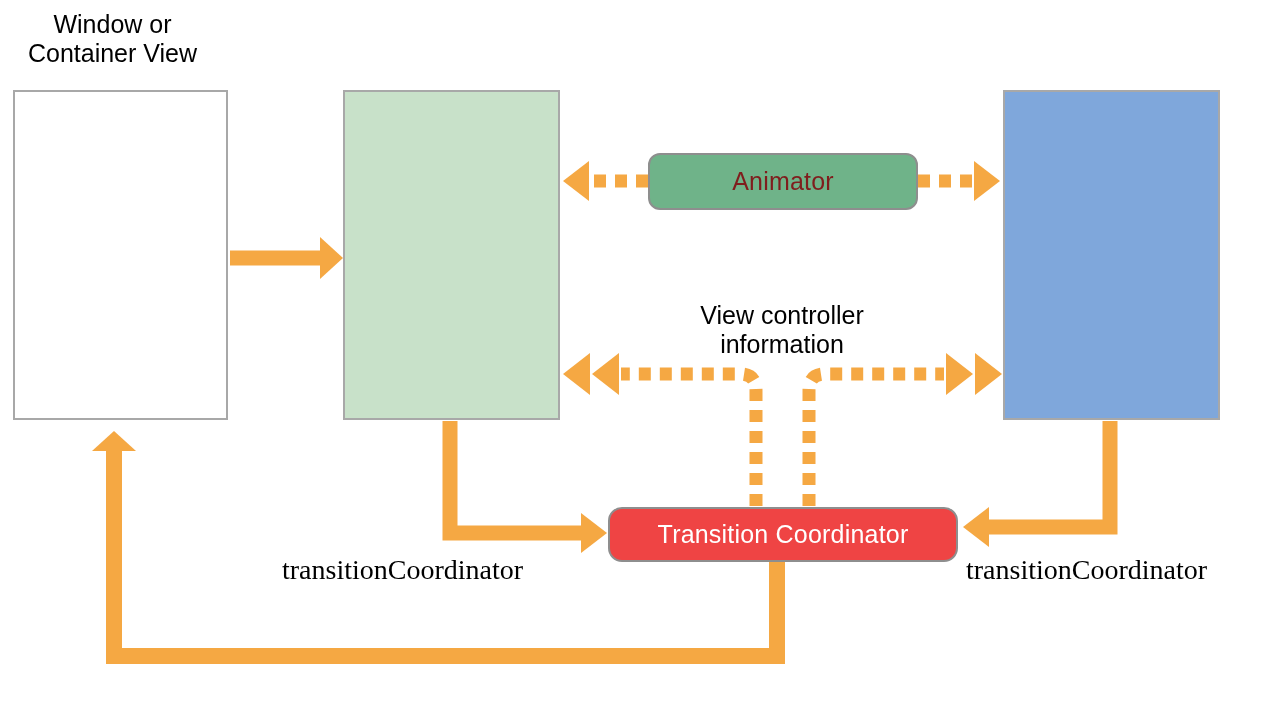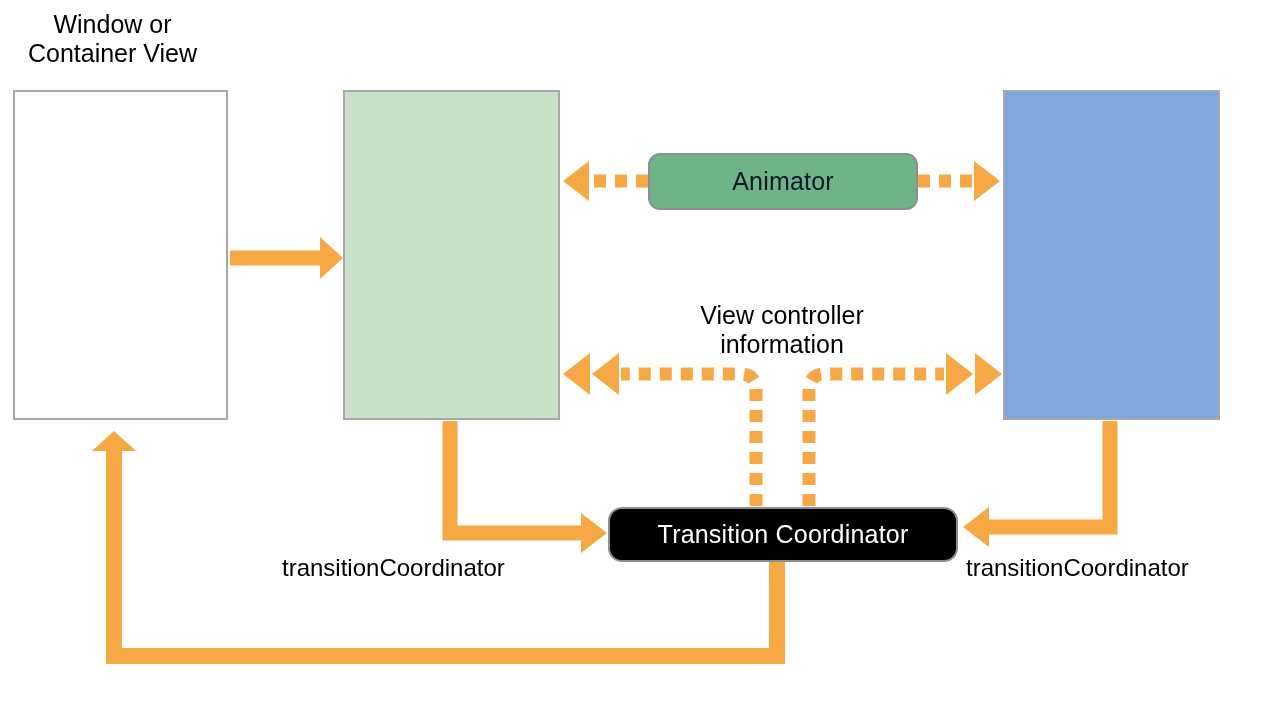--- a/index.html
+++ b/index.html
@@ -11,22 +11,22 @@
   .box-blue{left:1003px;top:90px;width:217px;height:330px;}
   .pill{position:absolute;box-sizing:border-box;border:2px solid #8e8e8e;
         display:flex;align-items:center;justify-content:center;
         font-size:25px;letter-spacing:0.2px;}
   .pill-animator{left:648px;top:153px;width:270px;height:57px;border-radius:12px;}
   .pill-coordinator{left:608px;top:507px;width:350px;height:55px;border-radius:14px;}
   .label{position:absolute;color:#000;font-size:25px;line-height:29px;
          text-align:center;white-space:pre-line;}
   .label-window{left:5px;top:10px;width:215px;}
   .label-vcinfo{left:657px;top:301px;width:250px;}
-  .code{position:absolute;color:#000;font-family:Liberation Sans, sans-serif;
-        font-size:24px;white-space:pre;}
+  .code{position:absolute;color:#000;font-family:Liberation Serif, serif;
+        font-size:28px;white-space:pre;}
   .code-tc-left{left:282px;top:554px;}
   .code-tc-right{left:966px;top:554px;}
   .code-containerview{left:337px;top:668px;}
   svg.arrows{position:absolute;left:0;top:0;pointer-events:none;}
 </style>
 </head>
 <body>
 
 <div class="canvas">
 
@@ -72,22 +72,22 @@
       <path d="M 1110 421 L 1110 527 L 988 527" fill="none" stroke-width="15" stroke="#F5A843"></path>
       <polygon points="989,507 963,527 989,547" fill="#F5A843"></polygon>
     </g>
 
     <g>
       <path d="M 777 562 L 777 656 L 114 656 L 114 450" fill="none" stroke-width="16" stroke="#F5A843"></path>
       <polygon points="92,451 114,431 136,451" fill="#F5A843"></polygon>
     </g>
   </svg>
 
-  <div class="pill pill-animator" style="background-color: rgb(111, 179, 137); color: #0f172a; border-color: rgb(142, 142, 142);">Animator</div>
-  <div class="pill pill-coordinator" style="background-color: #000000; color: rgb(255, 255, 255); border-color: rgb(142, 142, 142); text-align: center;">Transition Coordinator</div>
+  <div class="pill pill-animator" style="background-color: rgb(111, 179, 137); color: #7f1d1d; border-color: rgb(142, 142, 142);">Animator</div>
+  <div class="pill pill-coordinator" style="background-color: #ef4444; color: rgb(255, 255, 255); border-color: rgb(142, 142, 142); text-align: center;">Transition Coordinator</div>
 
   <div class="label label-vcinfo" style="color: rgb(0, 0, 0);">View controller
 information</div>
   <div class="label label-window" style="color: rgb(0, 0, 0);">Window or
 Container View</div>
   <div class="code code-tc-left" style="color: rgb(0, 0, 0);">transitionCoordinator</div>
   <div class="code code-tc-right" style="color: rgb(0, 0, 0);">transitionCoordinator</div>
 
 </div>
 

